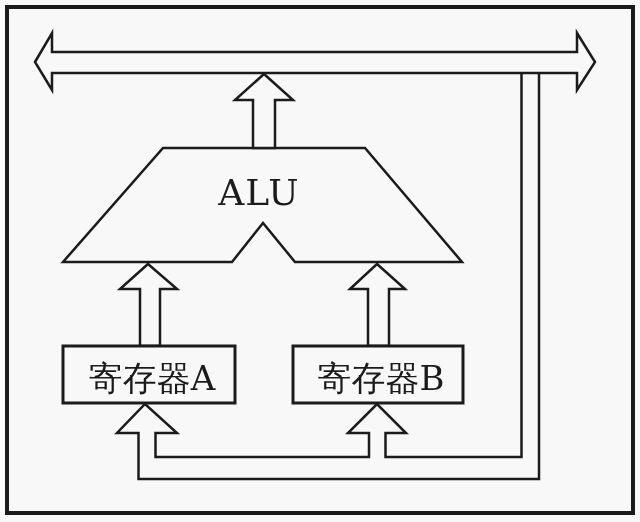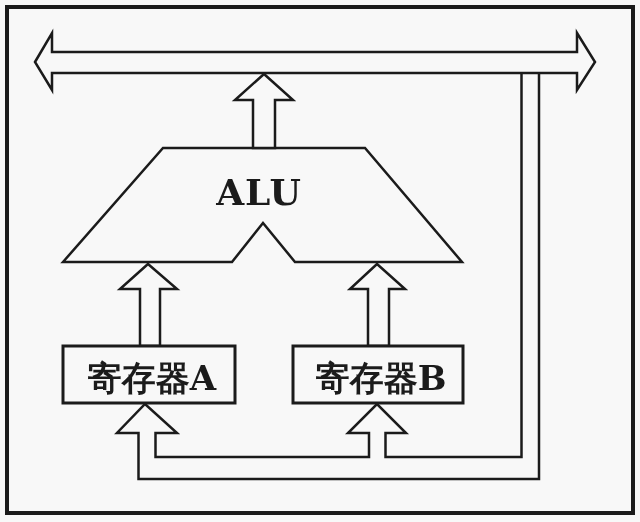--- a/index.html
+++ b/index.html
@@ -6,21 +6,20 @@
     margin: 0;
     padding: 0;
     width: 640px;
     height: 522px;
     background: var(--color-background, #f8f8f8);
     overflow: hidden;
   }
   .diagram-canvas {
     width: 530px;
     height: 522px;
-    font-weight: bold;
   }
   svg { display: block; }
   .stroke-line {
     fill: none;
     stroke: var(--color-line, #1b1b1b);
     stroke-width: 2.5;
     stroke-linejoin: miter;
     stroke-miterlimit: 6;
   }
   .shape {

